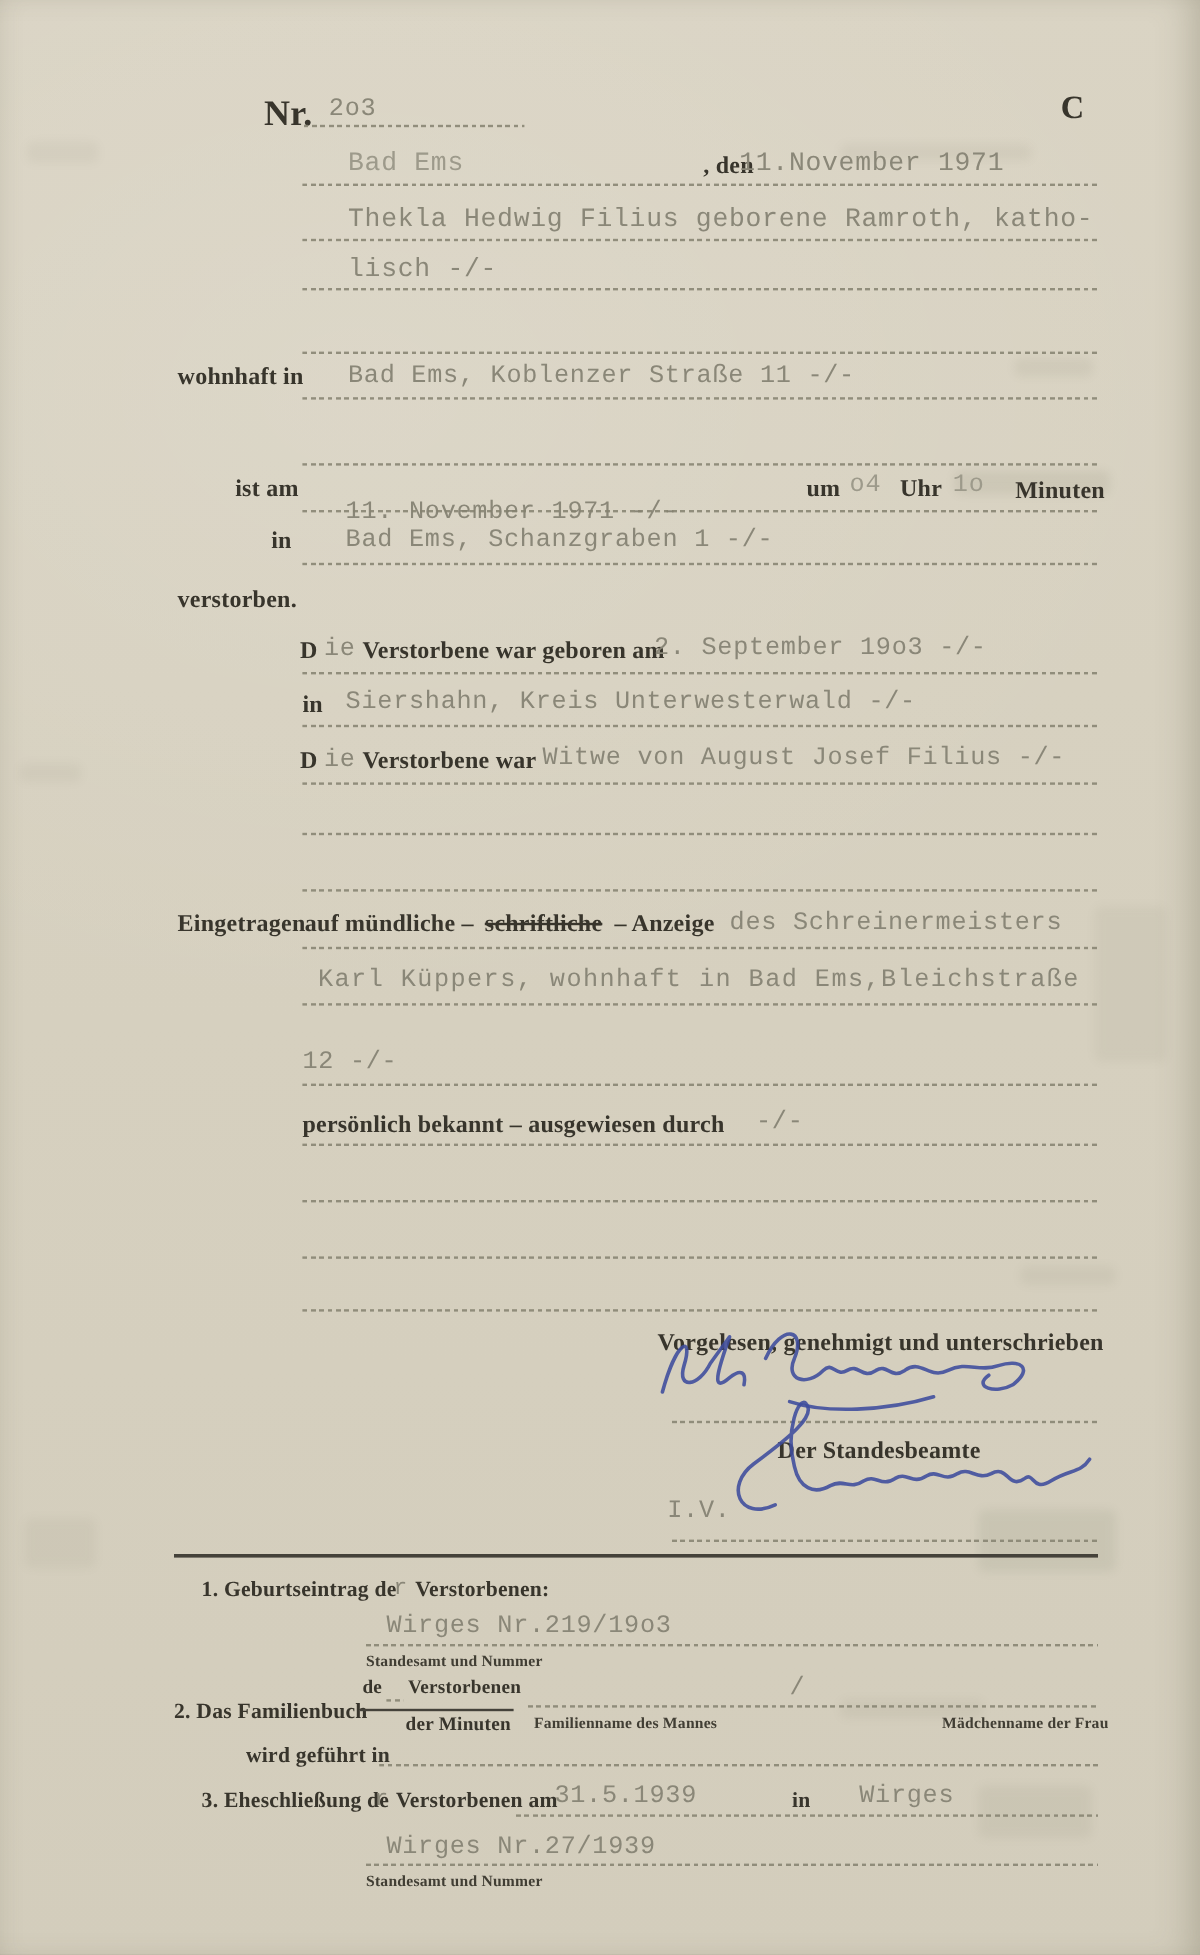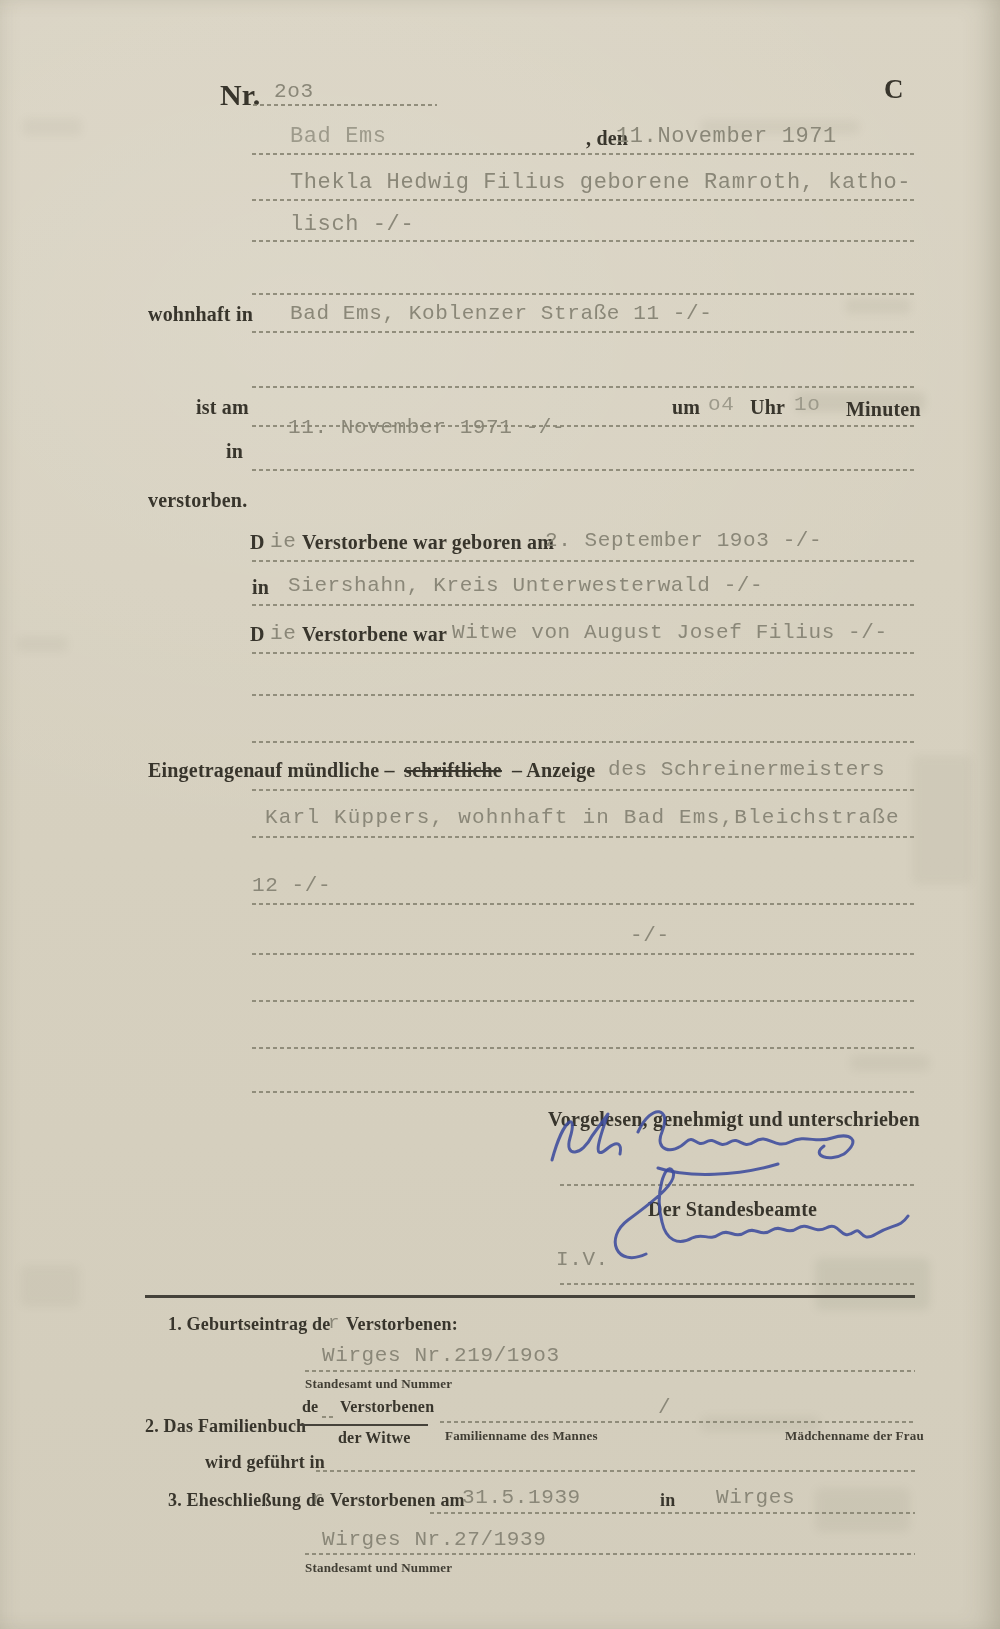--- a/index.html
+++ b/index.html
@@ -69,20 +69,21 @@
   <span class="abs printed" style="left:196px;top:396px;">ist am</span>
   <span class="abs typed" style="left:288px;top:416px;">11. November 1971 -/-</span>
   <span class="abs printed" style="left:672px;top:396px;">um</span>
   <span class="abs typed light" style="left:708px;top:393px;">o4</span>
   <span class="abs printed" style="left:750px;top:396px;">Uhr</span>
   <span class="abs typed light" style="left:794px;top:393px;">1o</span>
   <span class="abs printed" style="left:846px;top:398px;">Minuten</span>
   <div class="dot" style="left:252px;top:425px;width:663px;"></div>
 
   <span class="abs printed" style="left:226px;top:440px;">in</span>
+  <span class="abs typed" style="left:288px;top:439px;">Bad Ems, Schanzgraben 1 -/-</span>
   <div class="dot" style="left:252px;top:469px;width:663px;"></div>
 
   <span class="abs printed" style="left:148px;top:489px;text-align:right;">verstorben.</span>
 
   <span class="abs printed" style="left:250px;top:531px;">D</span>
   <span class="abs typed" style="left:270px;top:530px;">ie</span>
   <span class="abs printed" style="left:302px;top:531px;">Verstorbene war geboren am</span>
   <span class="abs typed" style="left:545px;top:529px;">2. September 19o3 -/-</span>
   <div class="dot" style="left:252px;top:560px;width:663px;"></div>
 
@@ -105,20 +106,21 @@
   <span class="abs printed" style="left:512px;top:759px;">– Anzeige</span>
   <span class="abs typed" style="left:608px;top:758px;">des Schreinermeisters</span>
   <div class="dot" style="left:252px;top:789px;width:663px;"></div>
 
   <span class="abs typed" style="left:265px;top:806px;letter-spacing:1.2px;">Karl Küppers, wohnhaft in Bad Ems,Bleichstraße</span>
   <div class="dot" style="left:252px;top:836px;width:663px;"></div>
 
   <span class="abs typed" style="left:252px;top:874px;">12 -/-</span>
   <div class="dot" style="left:252px;top:903px;width:663px;"></div>
 
+  <span class="abs printed" style="left:252px;top:926px;">persönlich bekannt – ausgewiesen durch</span>
   <span class="abs typed" style="left:630px;top:924px;">-/-</span>
   <div class="dot" style="left:252px;top:953px;width:663px;"></div>
 
   <div class="dot" style="left:252px;top:1000px;width:663px;"></div>
   <div class="dot" style="left:252px;top:1047px;width:663px;"></div>
   <div class="dot" style="left:252px;top:1091px;width:663px;"></div>
 
   <span class="abs printed" style="left:548px;top:1108px;">Vorgelesen, genehmigt und unterschrieben</span>
 
   <svg class="sig" style="left:538px;top:1098px;" width="340" height="80" viewBox="0 0 340 80">
@@ -143,21 +145,21 @@
   <span class="abs printed small" style="left:346px;top:1314px;">Verstorbenen:</span>
   <span class="abs typed" style="left:322px;top:1344px;">Wirges Nr.219/19o3</span>
   <div class="dot" style="left:305px;top:1370px;width:610px;"></div>
   <span class="abs cap" style="left:305px;top:1376px;">Standesamt und Nummer</span>
 
   <span class="abs printed small" style="left:145px;top:1416px;">2. Das Familienbuch</span>
   <span class="abs printed small" style="left:302px;top:1398px;font-size:16px;">de</span>
   <div class="dot" style="left:322px;top:1416px;width:14px;"></div>
   <span class="abs printed small" style="left:340px;top:1398px;font-size:16px;">Verstorbenen</span>
   <div class="bar" style="left:300px;top:1424px;width:128px;height:2px;"></div>
-  <span class="abs printed small" style="left:338px;top:1429px;font-size:16px;">der Witwe</span>
+  <span class="abs printed small" style="left:338px;top:1429px;font-size:16px;">der Minuten</span>
   <span class="abs typed" style="left:658px;top:1396px;">/</span>
   <div class="dot" style="left:440px;top:1421px;width:475px;"></div>
   <span class="abs cap" style="left:445px;top:1428px;">Familienname des Mannes</span>
   <span class="abs cap" style="left:785px;top:1428px;">Mädchenname der Frau</span>
   <span class="abs printed small" style="left:205px;top:1452px;text-align:right;">wird geführt in</span>
   <div class="dot" style="left:316px;top:1470px;width:599px;"></div>
 
   <span class="abs printed small" style="left:168px;top:1490px;">3. Eheschließung de</span>
   <span class="abs typed" style="left:312px;top:1488px;font-size:19px;">r</span>
   <span class="abs printed small" style="left:330px;top:1490px;">Verstorbenen am</span>

